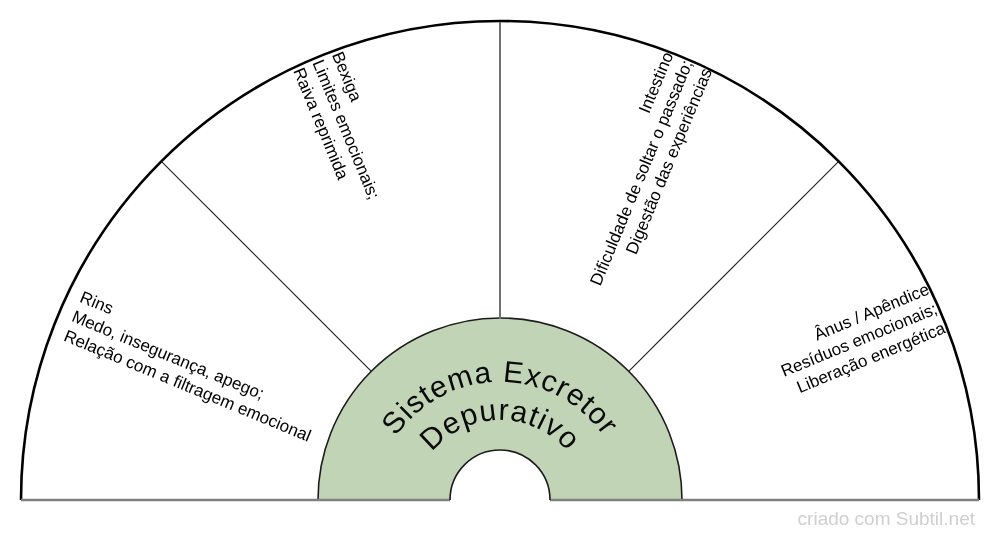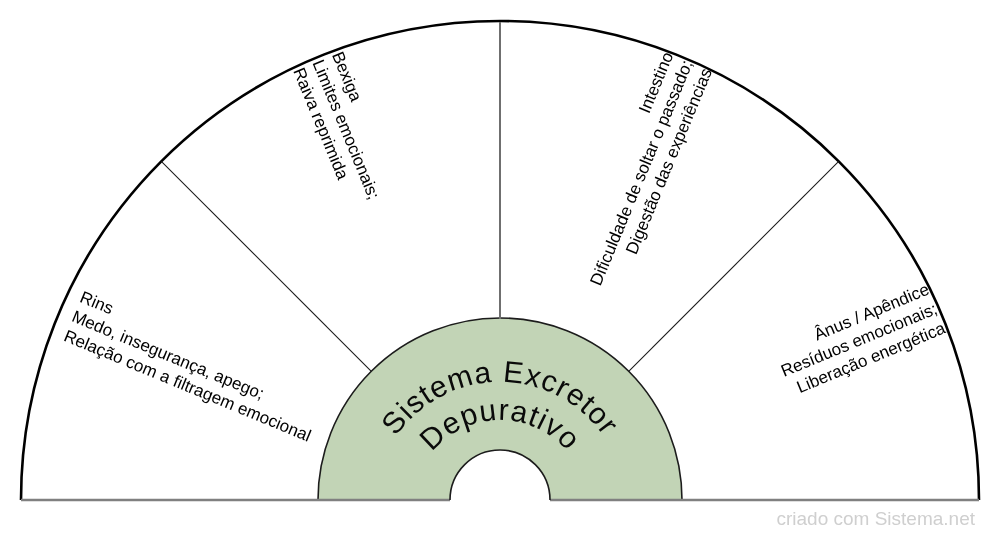--- a/index.html
+++ b/index.html
@@ -110,15 +110,15 @@
     <div>Dificuldade de soltar o passado;</div>
     <div>Digestão das experiências</div>
   </div>
 
   <div class="sector-label s-anus">
     <div>Ânus / Apêndice</div>
     <div>Resíduos emocionais;</div>
     <div>Liberação energética</div>
   </div>
 
-  <div class="watermark">criado com Sistema.net</div>
+  <div class="watermark">criado com Subtil.net</div>
 
 </div>
 
 </body></html>

